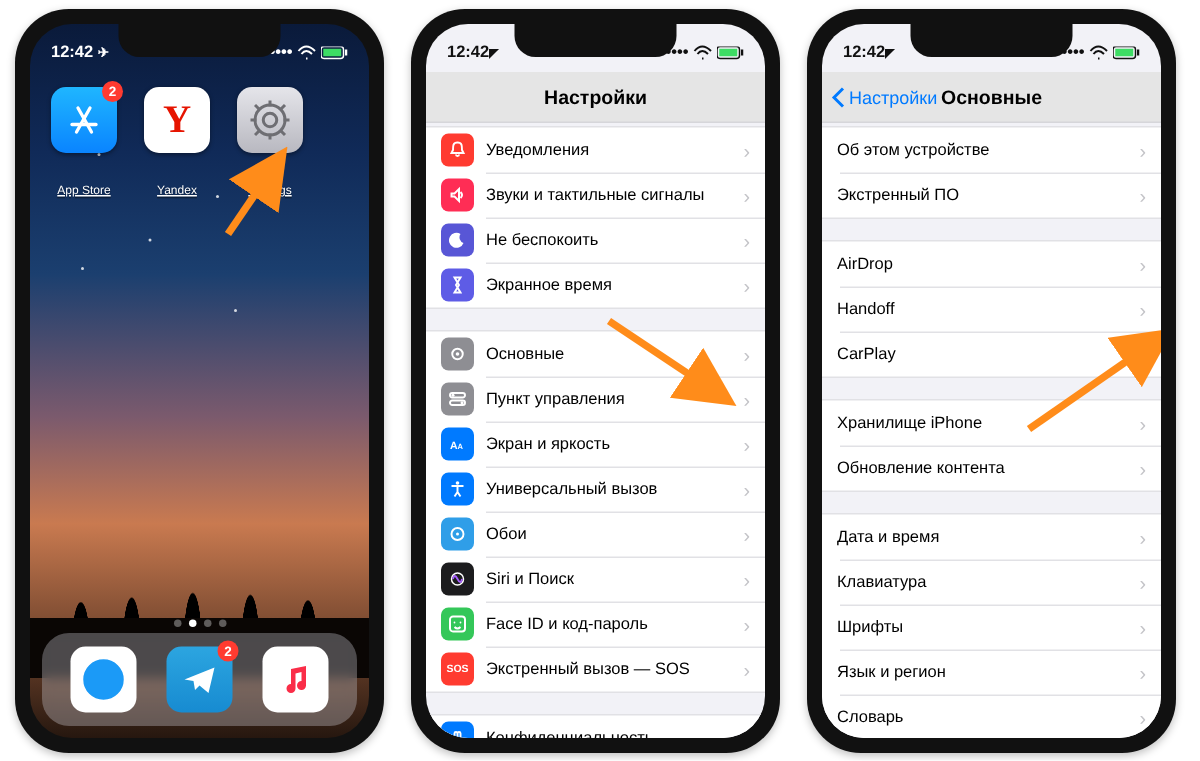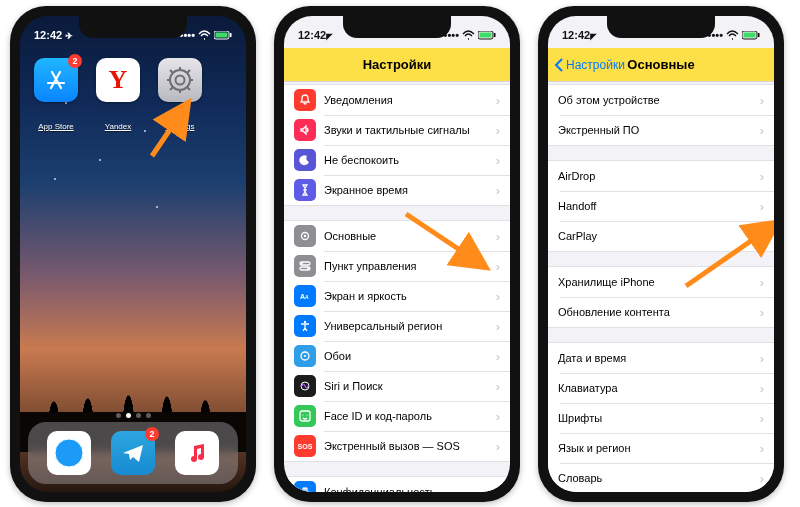--- a/index.html
+++ b/index.html
@@ -124,21 +124,21 @@
   }
   .arrow svg { overflow:visible; }
 
   
   .settings-bg {
     position:absolute; inset:0;
     background:#f2f2f7;
   }
   .nav-header {
     position:absolute; top:32px; left:0; right:0; height:34px;
-    background:#fde047;
+    background:#e5e5e5;
     border-bottom:1px solid #d6d6da;
     display:flex; align-items:center; justify-content:center;
   }
   .nav-title { font-size:13px; font-weight:600; color:#000;}
   .nav-back {
     position:absolute; left:6px; top:0; bottom:0;
     display:flex; align-items:center; gap:2px;
     color:#007aff; font-size:12px;
   }
   .list {
@@ -385,21 +385,21 @@
             <span class="txt">Экран и яркость</span>
             <span class="chev">›</span>
           </div>
           <div class="row">
             <div class="ic bg-blue">
               <svg class="glyph" viewBox="0 0 12 12">
                 <circle cx="6" cy="2" r="1.2" fill="#fff"></circle>
                 <path d="M2 4 L10 4 M6 4 V8 M4 11 L6 8 L8 11" stroke="#fff" stroke-width="1.3" fill="none"></path>
               </svg>
             </div>
-            <span class="txt">Универсальный регион</span>
+            <span class="txt">Универсальный вызов</span>
             <span class="chev">›</span>
           </div>
           <div class="row">
             <div class="ic bg-sky">
               <svg class="glyph" viewBox="0 0 12 12">
                 <circle cx="6" cy="6" r="4" stroke="#fff" stroke-width="1.3" fill="none"></circle>
                 <circle cx="6" cy="6" r="1" fill="#fff"></circle>
               </svg>
             </div>
             <span class="txt">Обои</span>

